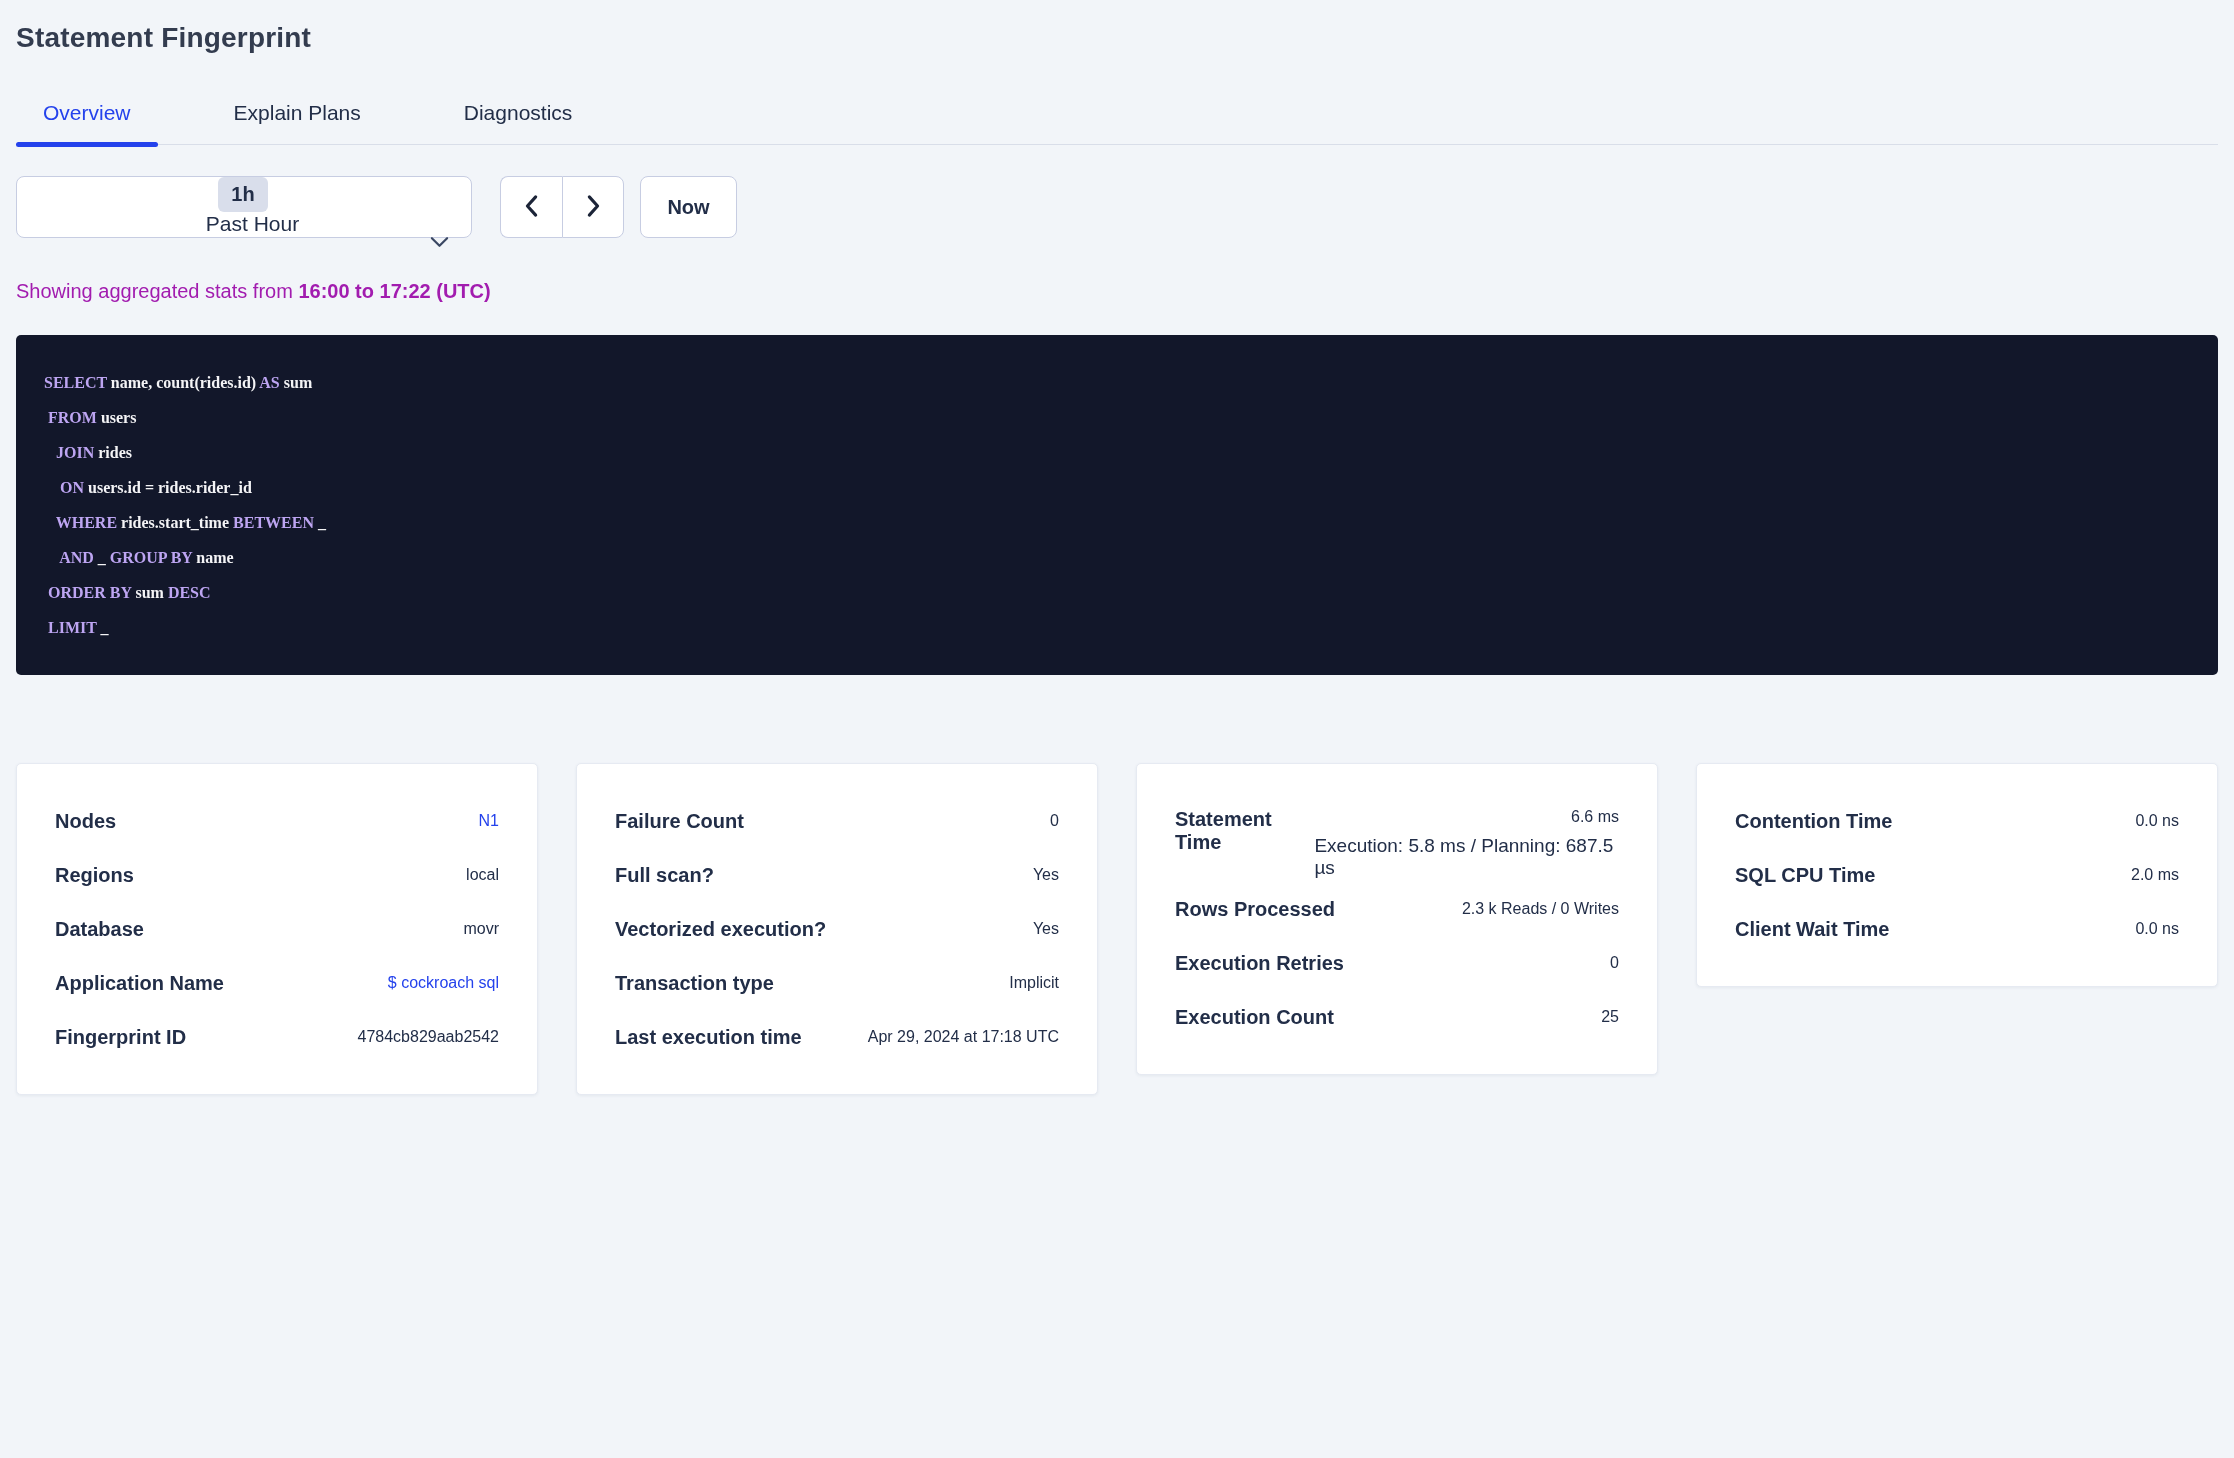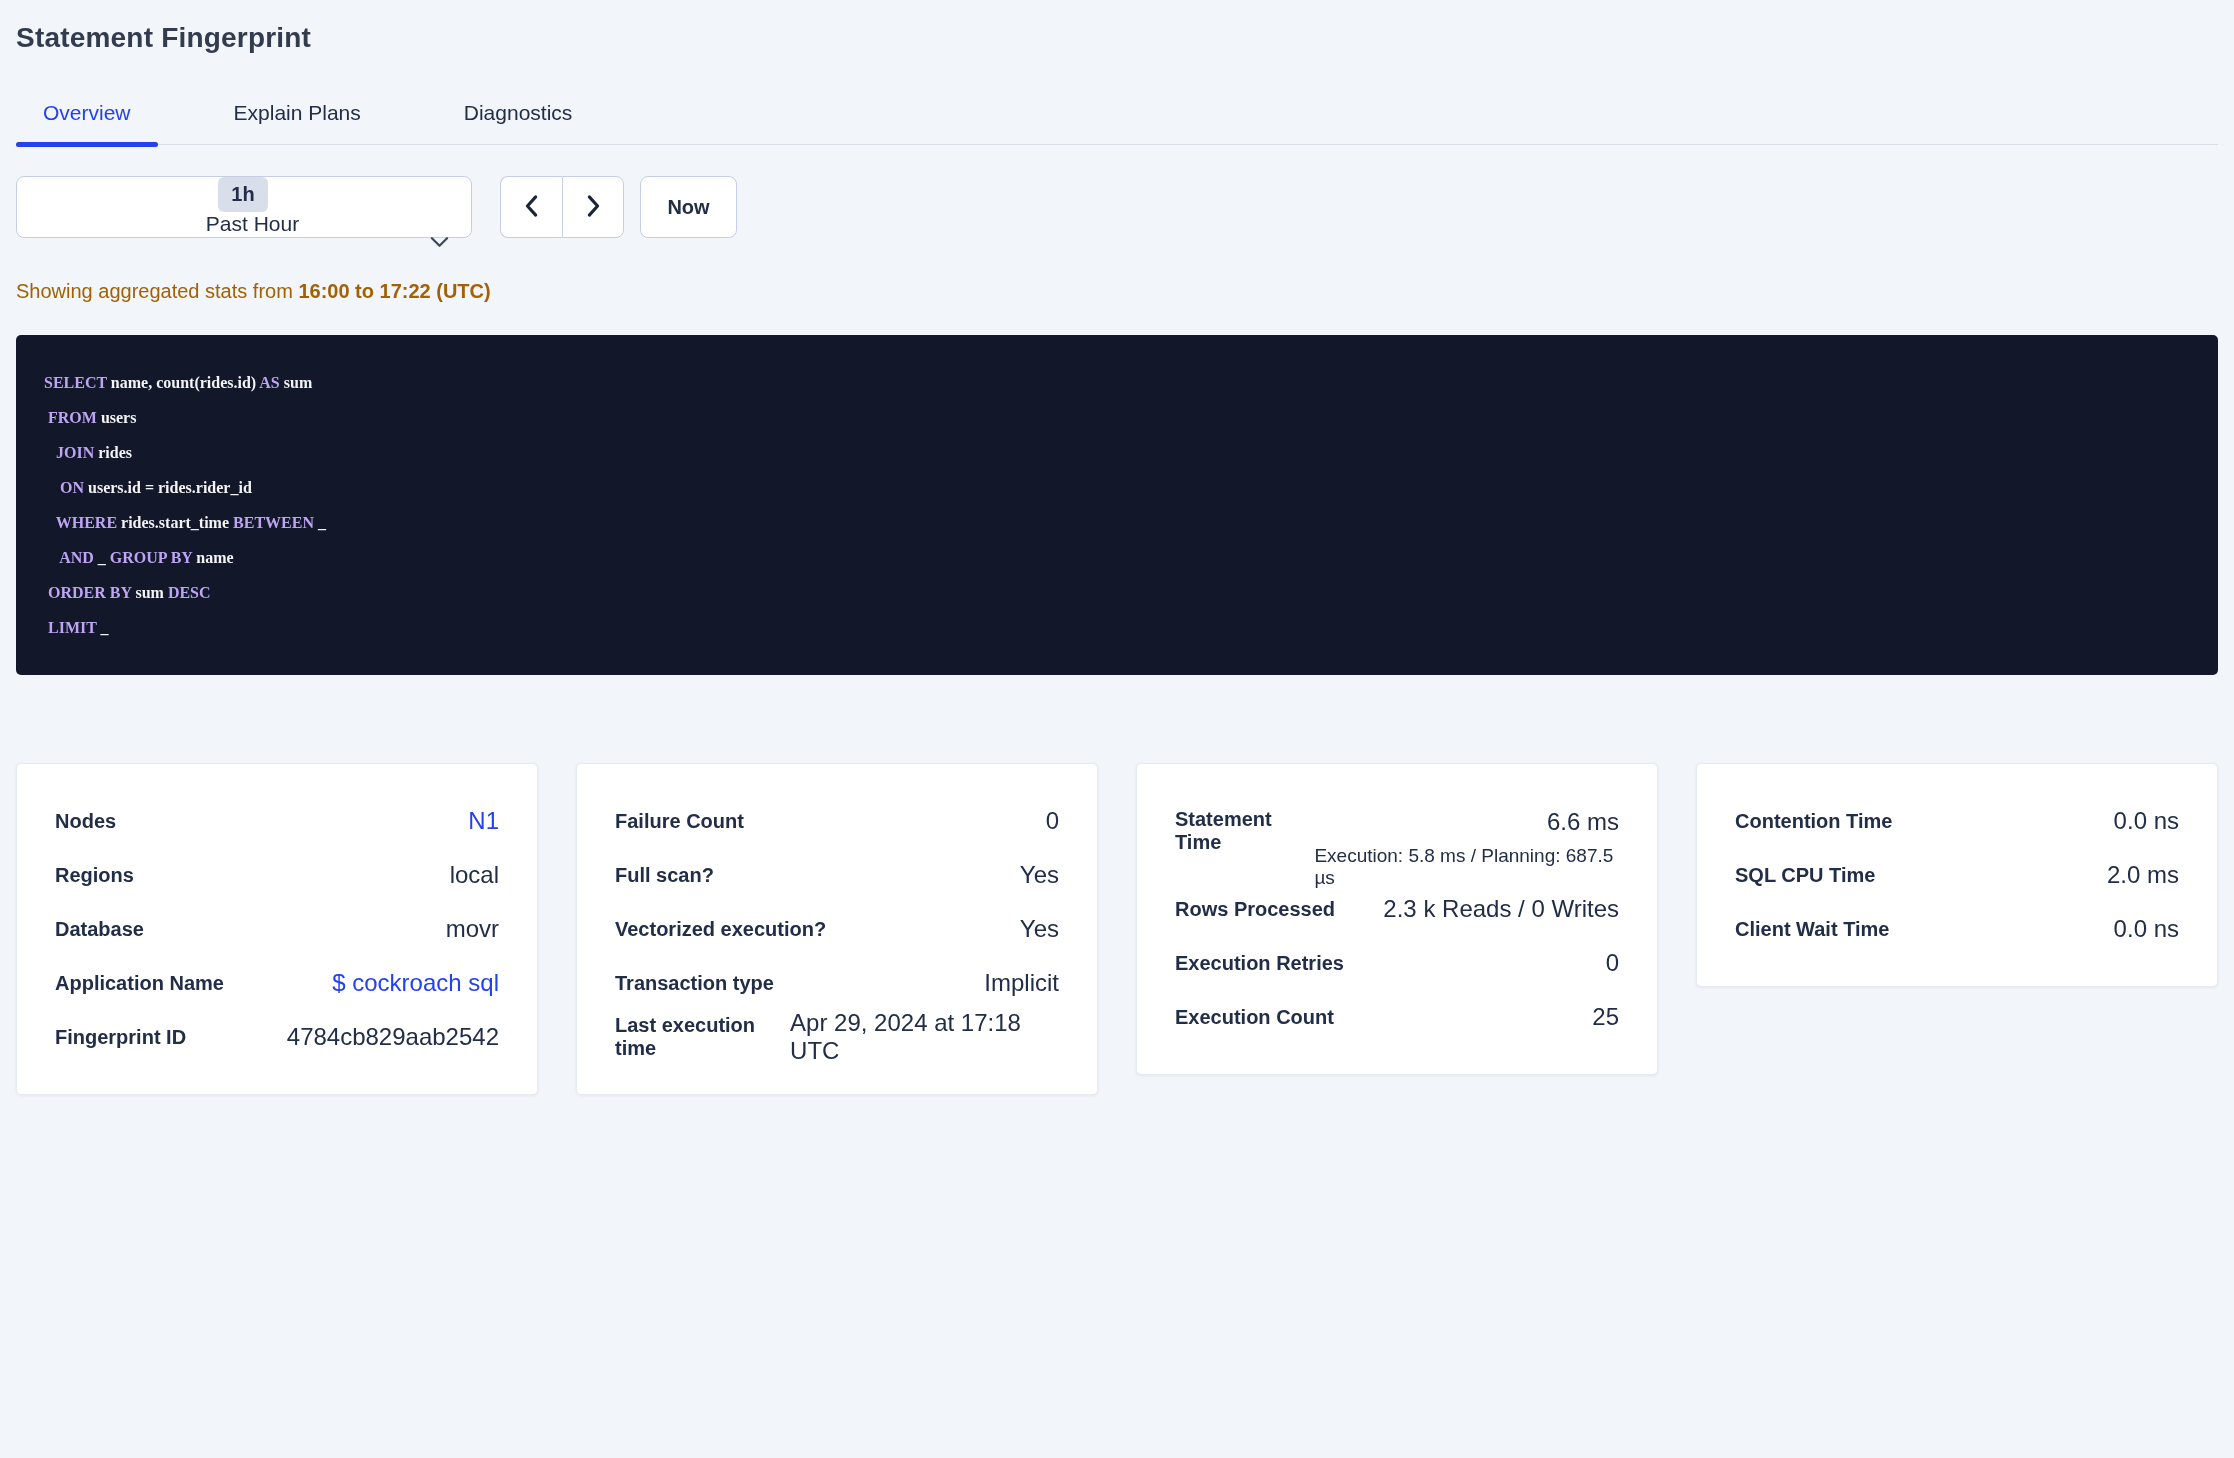--- a/index.html
+++ b/index.html
@@ -83,21 +83,21 @@
     background:#fff;
     border:1px solid #c7cde2;
     border-radius:8px;
     font-family:"Liberation Sans", sans-serif;
     font-size:20px; font-weight:700;
     color:#222e48;
     cursor:pointer;
   }
 
   
-  .summary { margin-top:42px; font-size:20px; color:#a16207; }
+  .summary { margin-top:42px; font-size:20px; color:#a21caf; }
   .summary .bold { font-weight:700; }
 
   
   .sql-box {
     margin-top:32px;
     background:#12172a;
     border-radius:5px;
     padding:30px 28px;
   }
   .sql-line {
@@ -132,21 +132,21 @@
     align-items:center;
     height:54px;
   }
   .stat-row.has-sub {
     height:88px;
     align-items:flex-start;
     padding-top:14px;
   }
   .stat-label { font-size:20px; font-weight:700; color:#222e48; }
   .stat-right { display:flex; flex-direction:column; align-items:flex-end; gap:9px; }
-  .stat-value { font-size:24px; color:#222e48; }
+  .stat-value { font-size:16px; color:#222e48; }
   .stat-value.link { color:#2442ec; cursor:pointer; }
   .stat-sub { font-size:19px; color:#222e48; }
 </style>
 </head>
 <body>
 
 <div class="page">
 
   <h1 class="page-title">Statement Fingerprint</h1>
 

